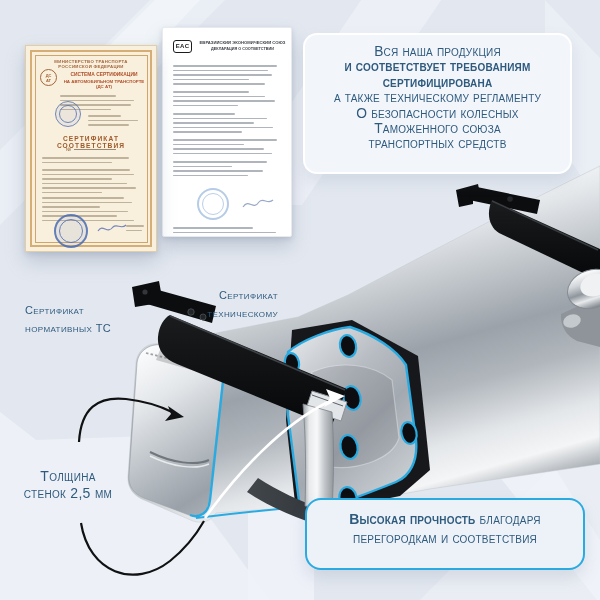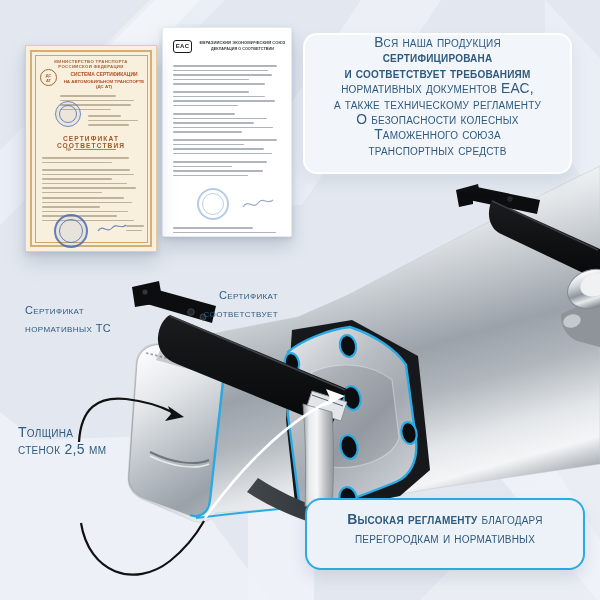--- a/index.html
+++ b/index.html
@@ -44,27 +44,27 @@
   .cm-head .h1{font-size:4.2px;font-weight:700;}
   .cm-head .h2{font-size:3.8px;font-weight:700;margin-top:1.5px;}
   .cm-stamp{position:absolute;left:34px;top:160px;width:32px;height:32px;border:2px solid rgba(120,160,210,.55);border-radius:50%;}
   .cm-stamp:before{content:"";position:absolute;inset:3px;border:1px solid rgba(120,160,210,.5);border-radius:50%;}
 
   
   .cert-label{position:absolute;font-size:11px;line-height:18px;letter-spacing:.4px;margin-top:44px;}
   #label-tc{left:25px;top:257px;width:150px;text-align:left;}
   #label-man{left:160px;top:242px;width:118px;text-align:right;}
   .callout{position:absolute;font-size:14px;line-height:16.5px;letter-spacing:.3px;}
-  #callout-wall{left:18px;top:424px;width:100px;text-align:left;}
+  #callout-wall{left:18px;top:468px;width:100px;text-align:center;}
   #callout-baffles{left:18px;top:501px;width:100px;text-align:right;}
 
   
   #info-card{position:absolute;left:303px;top:33px;width:269px;height:141px;background:#f2f5fa;
              border:2px solid rgba(255,255,255,.95);border-radius:14px;text-align:center;
-             font-size:13.8px;line-height:15.4px;letter-spacing:.2px;
+             padding-top:9px;font-size:13.8px;line-height:15.4px;letter-spacing:.2px;
              box-shadow:0 8px 16px rgba(120,135,160,.16);}
   #strength-card{position:absolute;left:305px;top:498px;width:280px;height:72px;background:#edf2f8;
              border:2.5px solid #29abe2;border-radius:16px;text-align:center;
              padding-top:10px;font-size:14px;line-height:19px;letter-spacing:.2px;
              box-shadow:0 8px 16px rgba(120,135,160,.2);}
 </style>
 </head>
 <body>
 
 <div id="stage">
@@ -314,39 +314,38 @@
         <div class="ln" style="width: 78%;"></div>
       </div>
   </div>
 
   <div class="cert-label sc" id="label-tc">
     <div>Сертификат</div>
     <div>нормативных ТС</div>
   </div>
   <div class="cert-label sc" id="label-man">
     <div>Сертификат</div>
-    <div>соответствует</div>
+    <div>техническому</div>
   </div>
 
   <div class="sc" id="info-card">
     <div>Вся наша продукция</div>
+    <div class="b">и соответствует требованиям</div>
     <div class="b">сертифицирована</div>
-    <div class="b">и соответствует требованиям</div>
-    <div>нормативных документов ЕАС,</div>
     <div>а также техническому регламенту</div>
     <div>О безопасности колесных</div>
     <div>Таможенного союза</div>
     <div>транспортных средств</div>
   </div>
 
   <div class="callout sc" id="callout-wall">
     <div>Толщина</div>
     <div>стенок 2,5 мм</div>
   </div>
 
   <div class="sc" id="strength-card">
     <div>
-      <span class="b">Высокая регламенту</span><span> благодаря</span>
-    </div>
-    <div>перегородкам и нормативных</div>
+      <span class="b">Высокая прочность</span><span> благодаря</span>
+    </div>
+    <div>перегородкам и соответствия</div>
   </div>
 
 </div>
 
 </body></html>

